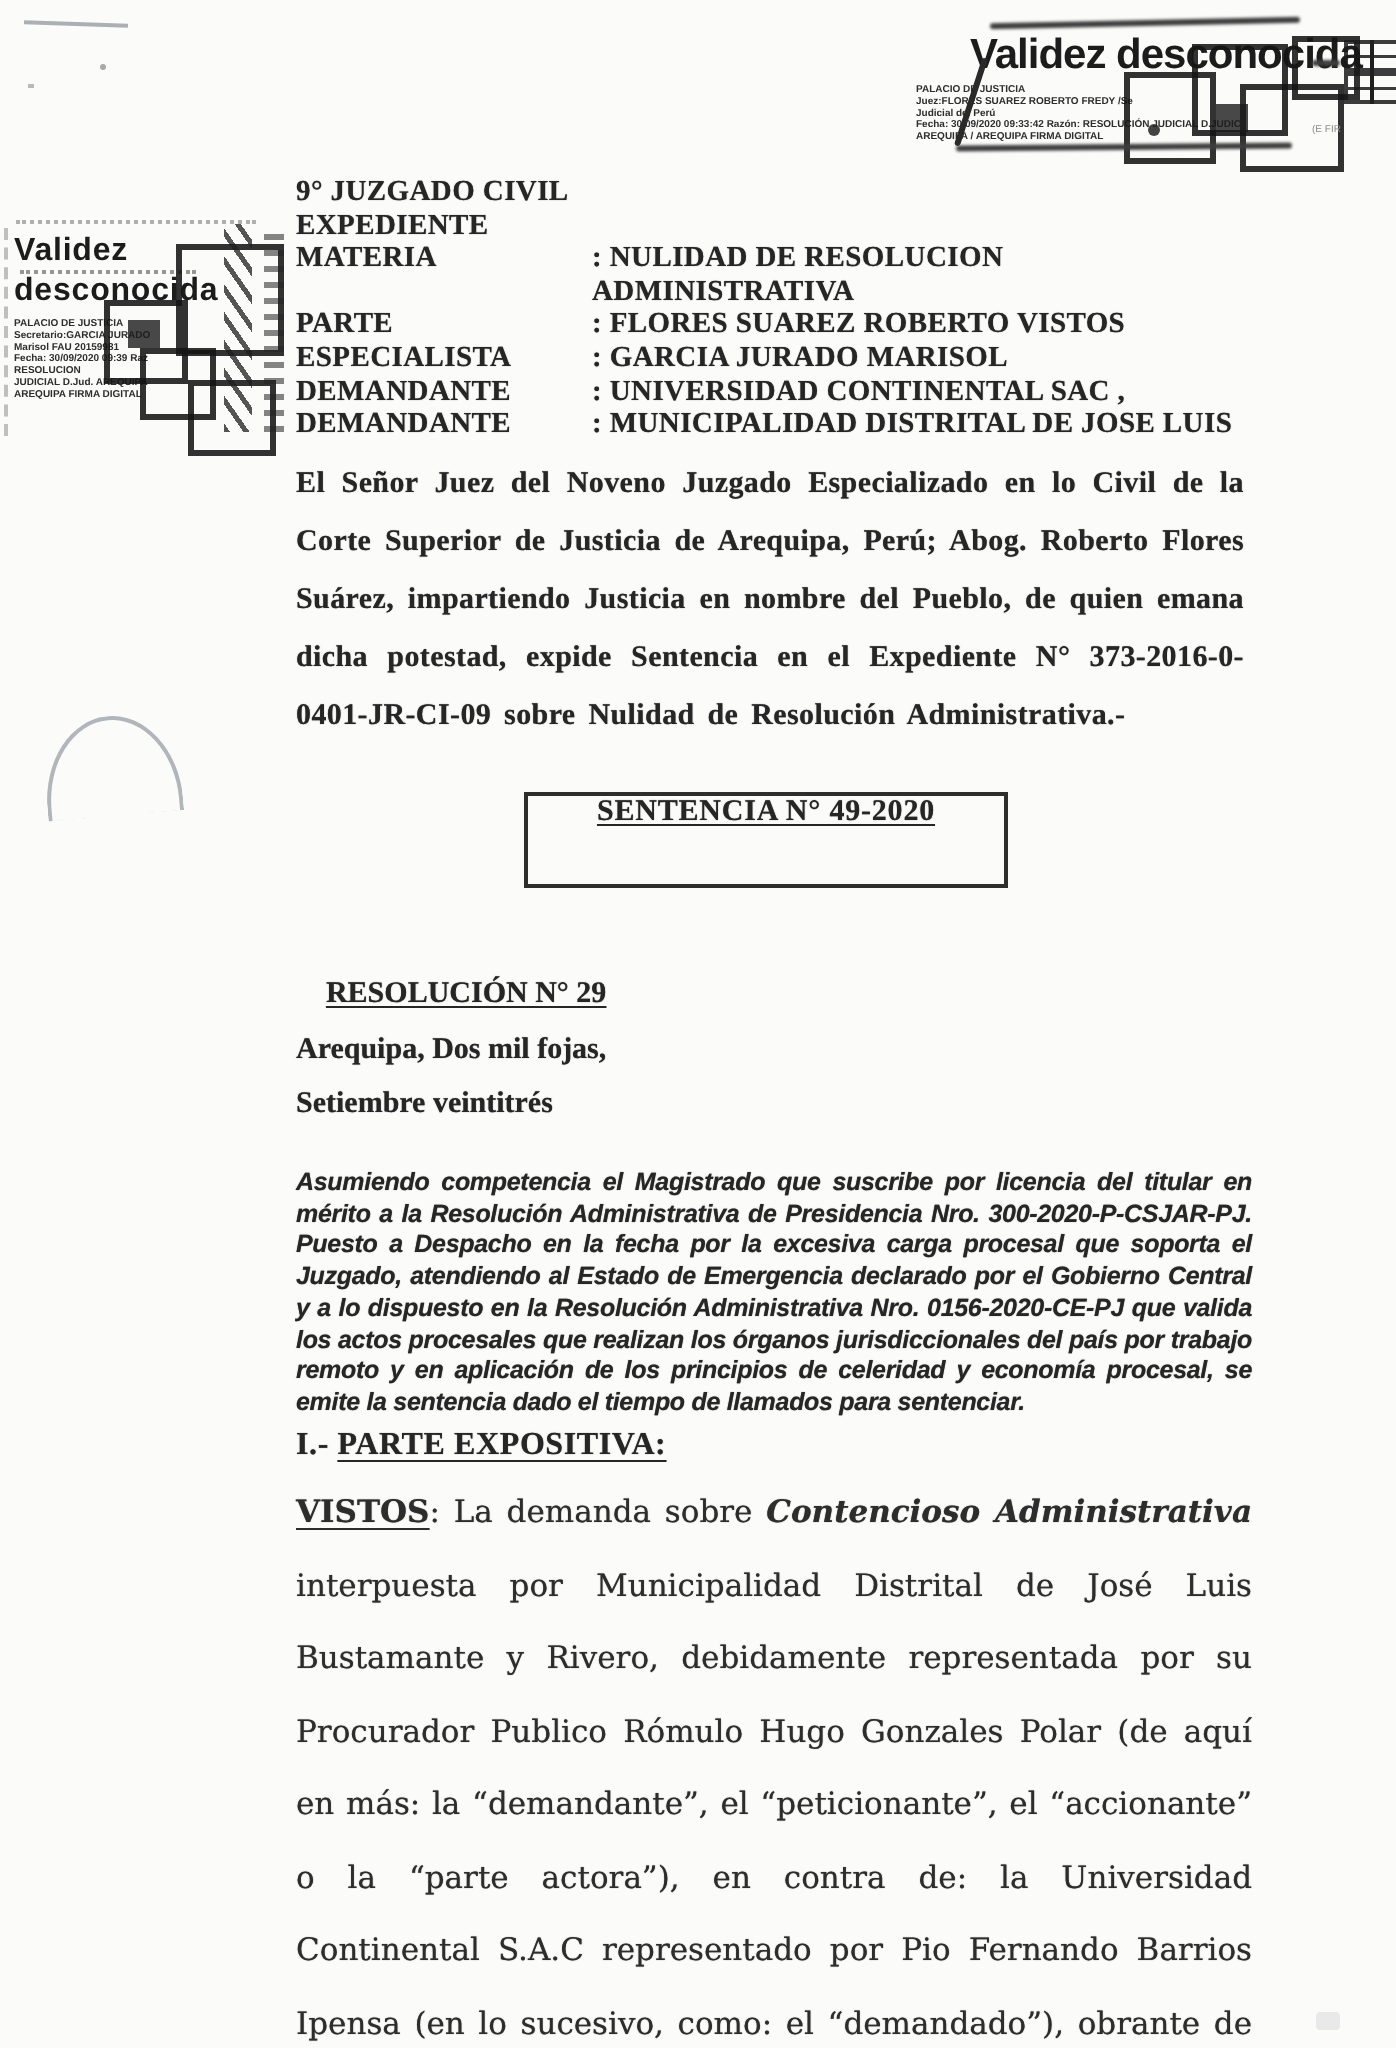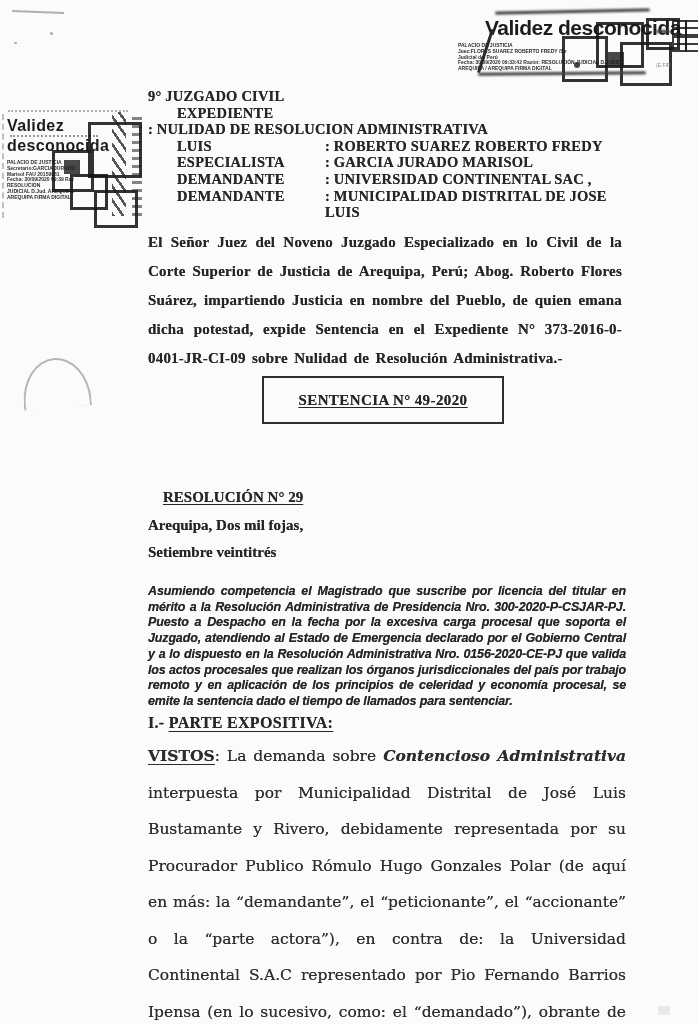--- a/index.html
+++ b/index.html
@@ -38,25 +38,25 @@
   .slash{position:absolute;width:3px;background:#2a2a2a;border-radius:2px;}
   .ink-dot{position:absolute;width:6px;height:6px;background:#222;border-radius:50%;opacity:.85;}
   .glyph{position:absolute;width:11px;height:12px;border:2px solid #1a1a1a;opacity:.85;
     background:linear-gradient(#0000 0 45%,#1a1a1a 45% 60%,#0000 60%);}
   .corner-note{position:absolute;font-size:10px;color:#8a8a8a;transform:scale(.5);transform-origin:top left;}
 
   
   .doc{text-shadow:0 0 .5px rgba(40,40,40,.75);}
   .header{left:148px;top:88px;width:486px;font-weight:bold;font-size:14.5px;line-height:16.6px;letter-spacing:.2px;}
   .header .row{display:flex;}
-  .header .lbl{width:148px;flex:none;margin-left:29px;}
+  .header .lbl{width:148px;flex:none;}
   .intro{left:148px;top:228px;width:474px;font-weight:bold;font-size:15px;line-height:29px;
     text-align:justify;word-spacing:2.5px;letter-spacing:.2px;}
-  .sentencia-box{left:262px;top:376px;width:238px;height:44px;border:2px solid #2e2e2e;
-    display:flex;align-items:center;justify-content:center;font-weight:bold;font-size:15px;
+  .sentencia-box{left:262px;top:396px;width:238px;height:44px;border:2px solid #2e2e2e;
+    display:flex;justify-content:center;font-weight:bold;font-size:15px;
     letter-spacing:.4px;}
   .sentencia-box span{text-decoration:underline;text-underline-offset:2px;}
   .resolucion{left:148px;top:484px;font-weight:bold;font-size:15px;line-height:27.5px;}
   .resolucion .u{text-decoration:underline;text-underline-offset:2px;text-align:right;}
   .nota{left:148px;top:584px;width:478px;font-family:Liberation Sans, sans-serif;
     font-style:italic;font-weight:bold;font-size:12.5px;line-height:15.7px;text-align:justify;letter-spacing:-.15px;}
   .parte{left:148px;top:714px;font-weight:bold;font-size:16px;letter-spacing:.3px;}
   .parte .u{text-decoration:underline;text-underline-offset:2.5px;}
   .vistos{left:148px;top:738px;width:478px;font-family:"DejaVu Serif","Liberation Serif",serif;
     font-size:15.5px;line-height:36.5px;text-align:justify;color:#2d2d2d;}
@@ -123,25 +123,26 @@
     <div class="corner-note" style="left:206px;top:56px;">(E FIR</div>
     <div class="smudge" style="left:28px;top:66px;width:168px;height:3px;transform:rotate(-.5deg);"></div>
   </div>
 
   <div class="abs doc header">
     <div>9° JUZGADO CIVIL</div>
     <div class="row">
       <span class="lbl">EXPEDIENTE</span>
     </div>
     <div class="row">
+      <span class="lbl">MATERIA</span>
       <span>: NULIDAD DE RESOLUCION ADMINISTRATIVA</span>
     </div>
     <div class="row">
-      <span class="lbl">LUIS</span>
-      <span>: ROBERTO SUAREZ ROBERTO FREDY</span>
+      <span class="lbl">PARTE</span>
+      <span>: FLORES SUAREZ ROBERTO VISTOS</span>
     </div>
     <div class="row">
       <span class="lbl">ESPECIALISTA</span>
       <span>: GARCIA JURADO MARISOL</span>
     </div>
     <div class="row">
       <span class="lbl">DEMANDANTE</span>
       <span>: UNIVERSIDAD CONTINENTAL SAC ,</span>
     </div>
     <div class="row">

